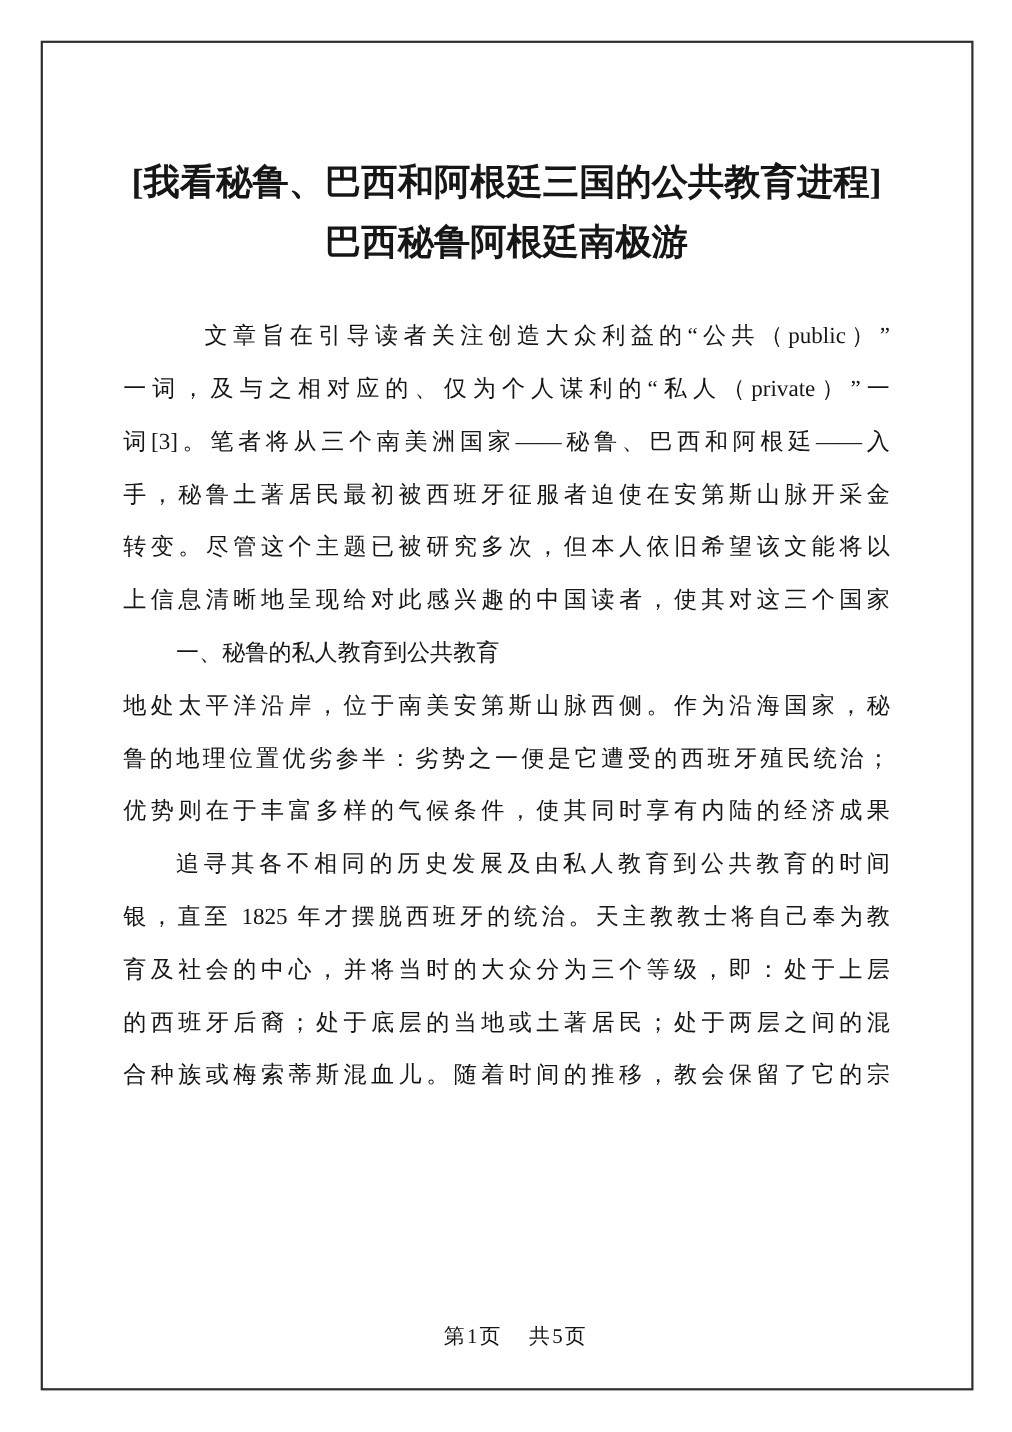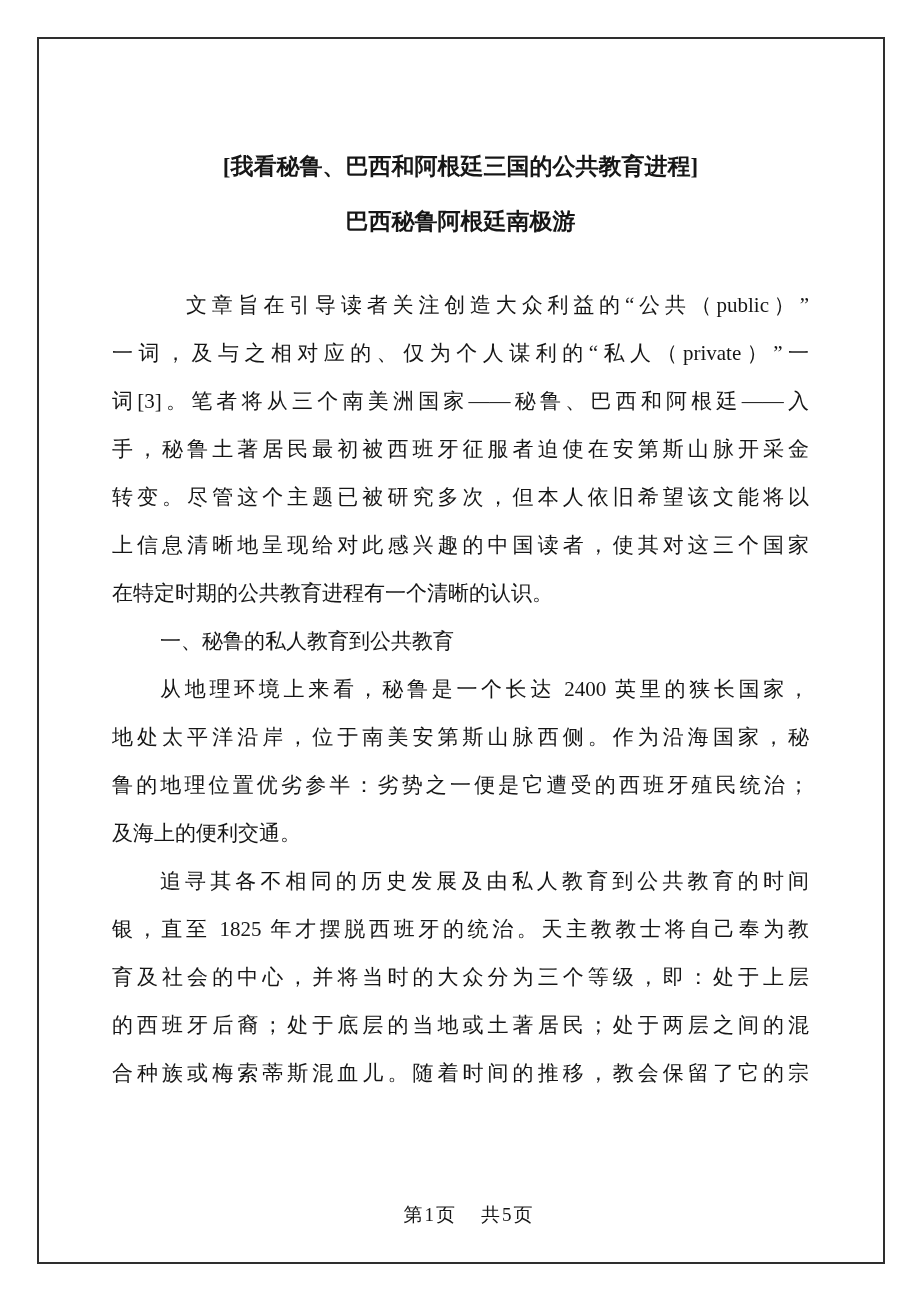--- a/index.html
+++ b/index.html
@@ -18,21 +18,21 @@
     left: 37px;
     top: 37px;
     width: 848px;
     height: 1227px;
     border: 2px solid var(--frame, #2e2e2e);
     padding: 0 74px 0 73px;
     background: var(--paper, #ffffff);
   }
   .doc-title { margin-top: 100px; text-align: center; }
   .title-line {
-    font-size: 23px;
+    font-size: 33px;
     font-weight: bold;
     line-height: 55px;
     white-space: nowrap;
   }
   .body-text { margin-top: 32px; }
   .line {
     font-size: 21px;
     line-height: 48px;
     text-align: justify;
     text-align-last: left;
@@ -60,30 +60,28 @@
       <div class="title-line">巴西秘鲁阿根廷南极游</div>
     </div>
   <div class="body-text">
       <div>
         <div class="line just ind-3">文章旨在引导读者关注创造大众利益的“公共（public）”</div>
         <div class="line just">一词，及与之相对应的、仅为个人谋利的“私人（private）”一</div>
         <div class="line just">词[3]。笔者将从三个南美洲国家——秘鲁、巴西和阿根廷——入</div>
         <div class="line just">手，秘鲁土著居民最初被西班牙征服者迫使在安第斯山脉开采金</div>
         <div class="line just">转变。尽管这个主题已被研究多次，但本人依旧希望该文能将以</div>
         <div class="line just">上信息清晰地呈现给对此感兴趣的中国读者，使其对这三个国家</div>
-        <div class="line">在特定时期的公共教育进程有一个清晰的认识。</div>
       </div>
       <div>
         <div class="line ind-2">一、秘鲁的私人教育到公共教育</div>
       </div>
       <div>
-        <div class="line just ind-2">从地理环境上来看，秘鲁是一个长达 2400 英里的狭长国家，</div>
         <div class="line just">地处太平洋沿岸，位于南美安第斯山脉西侧。作为沿海国家，秘</div>
         <div class="line just">鲁的地理位置优劣参半：劣势之一便是它遭受的西班牙殖民统治；</div>
-        <div class="line">及海上的便利交通。</div>
+        <div class="line just">优势则在于丰富多样的气候条件，使其同时享有内陆的经济成果</div>
       </div>
       <div>
         <div class="line just ind-2">追寻其各不相同的历史发展及由私人教育到公共教育的时间</div>
         <div class="line just">银，直至 1825 年才摆脱西班牙的统治。天主教教士将自己奉为教</div>
         <div class="line just">育及社会的中心，并将当时的大众分为三个等级，即：处于上层</div>
         <div class="line just">的西班牙后裔；处于底层的当地或土著居民；处于两层之间的混</div>
         <div class="line just">合种族或梅索蒂斯混血儿。随着时间的推移，教会保留了它的宗</div>
       </div>
     </div>
   <div class="footer">

